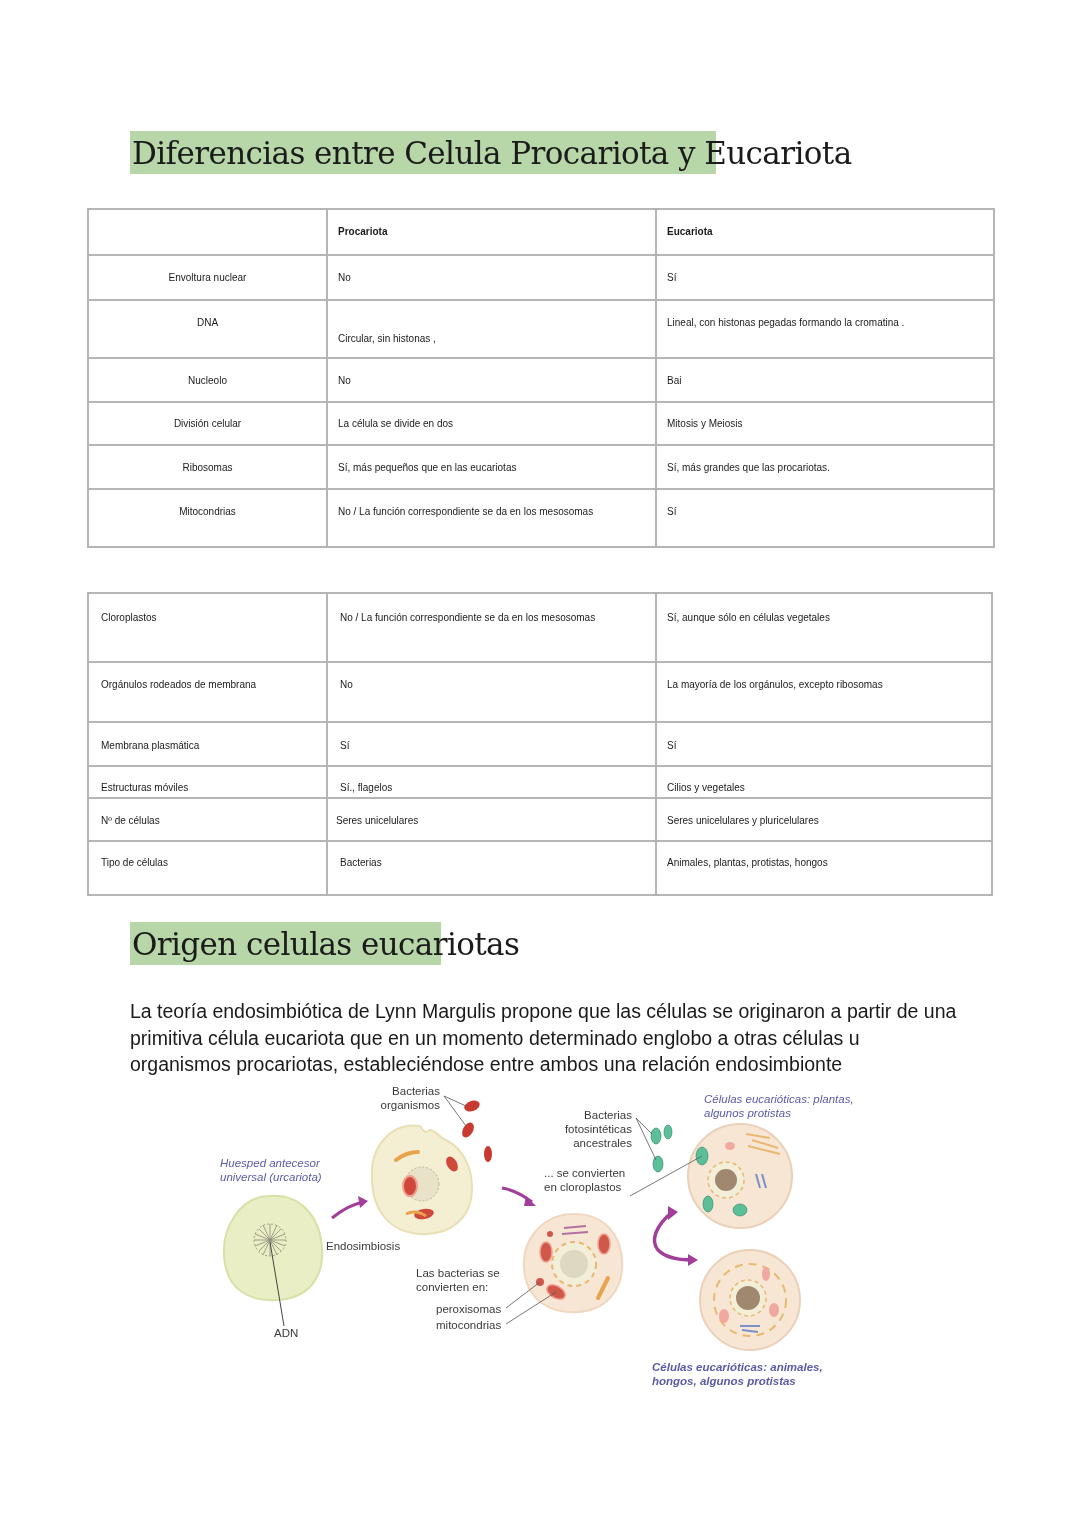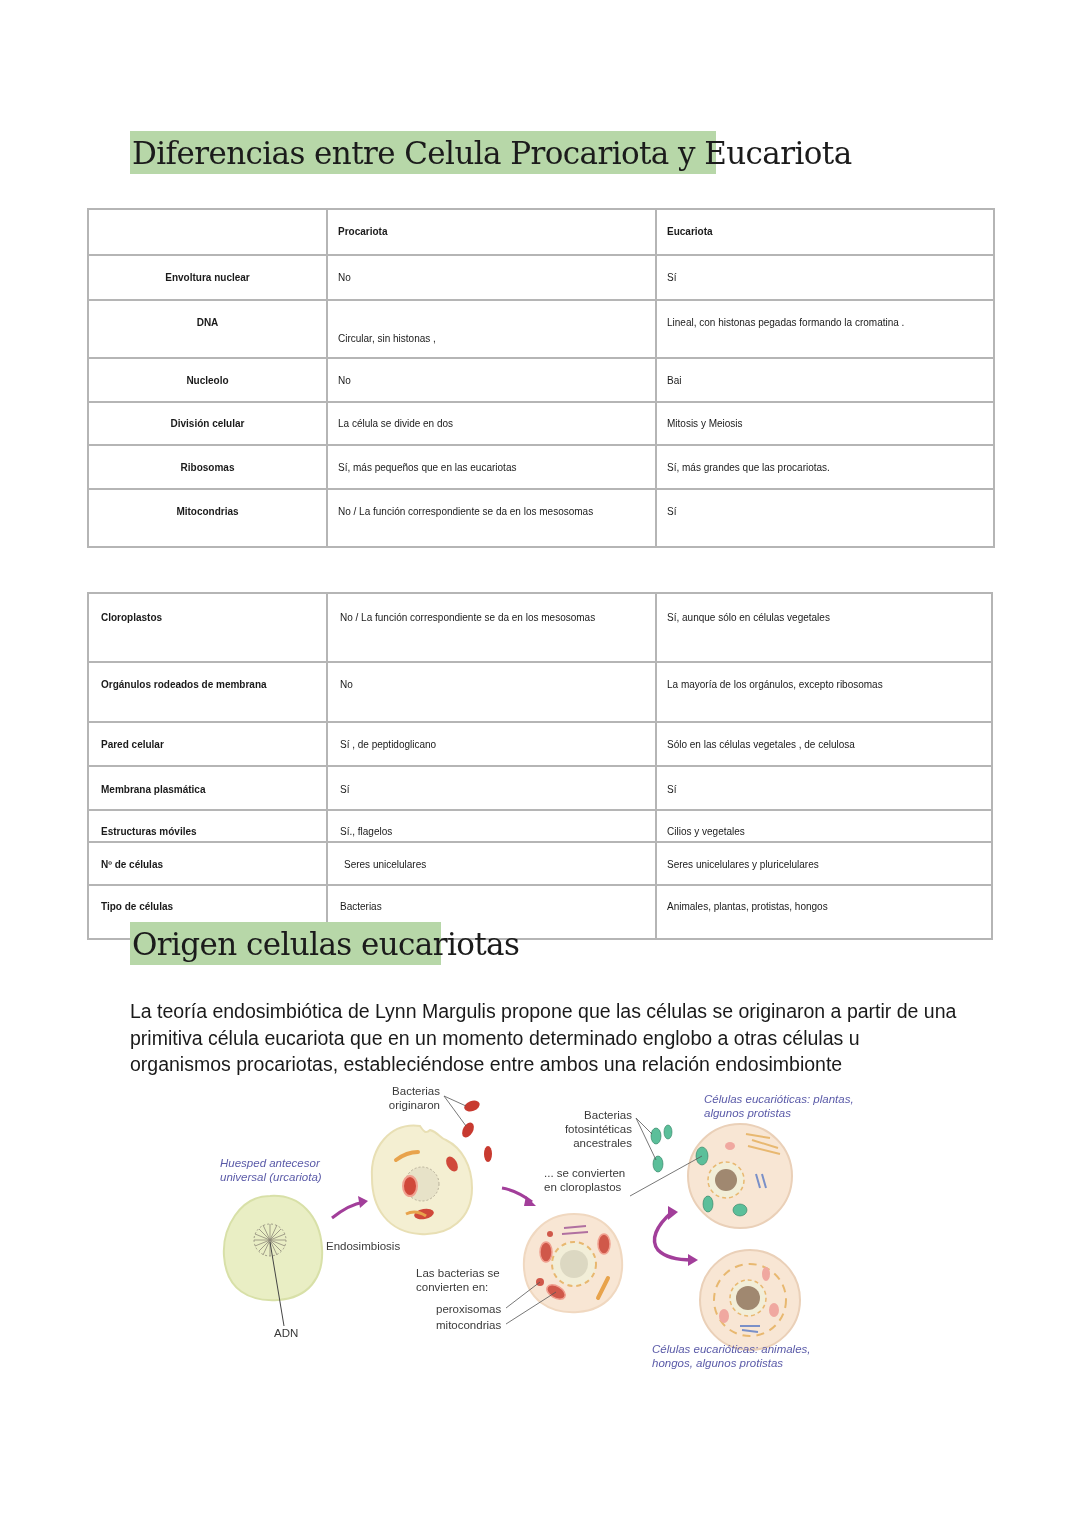--- a/index.html
+++ b/index.html
@@ -4,21 +4,21 @@
 <style>
   html, body { margin: 0; padding: 0; background: #ffffff; }
   body { width: 1080px; height: 1525px; position: relative; overflow: hidden; font-family: "Liberation Sans", sans-serif; color: #1a1a1a; }
   .heading { position: absolute; background: #b7d7a8; font-family: "DejaVu Serif", "Liberation Serif", serif; color: #1b1b1b; font-size: 31px; line-height: 44px; padding: 0 2px; letter-spacing: -0.6px; white-space: nowrap; }
   #h1 { left: 130px; top: 131px; height: 43px; width: 582px; }
   #h2 { left: 130px; top: 922px; height: 43px; width: 307px; }
   table.cmp { position: absolute; border-collapse: collapse; table-layout: fixed; font-size: 10px; }
   table.cmp td { border: 2px solid #b5b5b5; vertical-align: top; padding: 0 10px; }
   #t1 { left: 87px; top: 208px; width: 906px; }
   #t2 { left: 87px; top: 550px; width: 904px; margin-top: 42px; }
-  td.rowlabel { font-weight: bold; }
+  td.rowlabel { font-weight: normal; }
   #t1 td.rowlabel { text-align: center; }
   .cell-text { display: block; line-height: 16px; }
   .para { position: absolute; left: 130px; top: 998px; width: 830px; font-size: 19.5px; line-height: 26.5px; color: #1a1a1a; }
   .diagram { position: absolute; left: 200px; top: 1078px; width: 680px; height: 320px; }
   .diagram svg { position: absolute; left: 0; top: 0; }
   .dlabel { position: absolute; font-size: 11.5px; line-height: 14px; color: #3a3a3a; white-space: nowrap; }
   .dlabel.blue { color: #5a5aa8; font-style: italic; }
   .dlabel.right { text-align: right; }
 </style>
 </head>
@@ -136,31 +136,20 @@
           <span class="cell-text">Orgánulos rodeados de membrana</span>
         </td>
     <td style="padding-top:14px;padding-left:12px">
           <span class="cell-text">No</span>
         </td>
     <td style="padding-top:14px">
           <span class="cell-text">La mayoría de los orgánulos, excepto ribosomas</span>
         </td>
   </tr>
   <tr style="height:44px">
-    <td class="rowlabel" style="padding-top:14px;padding-left:12px">
-          <span class="cell-text">Pared celular</span>
-        </td>
-    <td style="padding-top:14px;padding-left:12px">
-          <span class="cell-text">Sí , de  peptidoglicano</span>
-        </td>
-    <td style="padding-top:14px">
-          <span class="cell-text">Sólo en las células vegetales , de celulosa</span>
-        </td>
-  </tr>
-  <tr style="height:44px">
     <td class="rowlabel" style="padding-top:15px;padding-left:12px">
           <span class="cell-text">Membrana  plasmática</span>
         </td>
     <td style="padding-top:15px;padding-left:12px">
           <span class="cell-text">Sí</span>
         </td>
     <td style="padding-top:15px">
           <span class="cell-text">Sí</span>
         </td>
   </tr>
@@ -172,21 +161,21 @@
           <span class="cell-text">Sí., flagelos</span>
         </td>
     <td style="padding-top:13px">
           <span class="cell-text">Cilios y  vegetales</span>
         </td>
   </tr>
   <tr style="height:43px">
     <td class="rowlabel" style="padding-top:14px;padding-left:12px">
           <span class="cell-text">Nº de células</span>
         </td>
-    <td style="padding-top:14px;padding-left:16px">
+    <td style="padding-top:14px;padding-left:8px">
           <span class="cell-text">Seres unicelulares</span>
         </td>
     <td style="padding-top:14px">
           <span class="cell-text">Seres unicelulares y pluricelulares</span>
         </td>
   </tr>
   <tr style="height:54px">
     <td class="rowlabel" style="padding-top:13px;padding-left:12px">
           <span class="cell-text">Tipo de células</span>
         </td>
@@ -284,24 +273,24 @@
       <circle cx="550" cy="222" r="36" fill="none" stroke="#e8b870" stroke-width="2" stroke-dasharray="8 6"></circle>
       <circle cx="548" cy="220" r="18" fill="#f2eed8" stroke="#e8b870" stroke-width="1.5" stroke-dasharray="4 3"></circle>
       <circle cx="548" cy="220" r="12" fill="#a08870"></circle>
       <ellipse cx="566" cy="196" rx="4" ry="7" fill="#f0a8a0"></ellipse>
       <ellipse cx="524" cy="238" rx="5" ry="7" fill="#f0a8a0"></ellipse>
       <ellipse cx="574" cy="232" rx="5" ry="7" fill="#f0a8a0"></ellipse>
       <path d="M540 248 L560 248 M542 252 L558 254" stroke="#7a90c8" stroke-width="2"></path>
     </g>
   </svg>
 
-  <div class="dlabel right" style="left:178px; top:6px; width:62px; white-space:normal;">Bacterias originaron</div>
+  <div class="dlabel right" style="left:178px; top:6px; width:62px; white-space:normal;">Bacterias organismos</div>
   <div class="dlabel blue" style="left:20px; top:78px; width:120px; white-space:normal;">Huesped antecesor universal (urcariota)</div>
   <div class="dlabel" style="left:126px; top:161px;">Endosimbiosis</div>
   <div class="dlabel" style="left:74px; top:248px;">ADN</div>
   <div class="dlabel right" style="left:352px; top:30px; width:80px; white-space:normal;">Bacterias fotosintéticas ancestrales</div>
   <div class="dlabel" style="left:344px; top:88px; width:90px; white-space:normal;">... se convierten en cloroplastos</div>
   <div class="dlabel" style="left:216px; top:188px; width:100px; white-space:normal;">Las bacterias se convierten en:</div>
   <div class="dlabel" style="left:236px; top:224px;">peroxisomas</div>
   <div class="dlabel" style="left:236px; top:240px;">mitocondrias</div>
   <div class="dlabel blue" style="left:504px; top:14px; width:150px; white-space:normal;">Células eucarióticas: plantas, algunos protistas</div>
-  <div class="dlabel blue" style="left:452px; top:264px; width:180px; white-space:normal;">Células eucarióticas: animales, hongos, algunos protistas</div>
+  <div class="dlabel blue" style="left:452px; top:282px; width:180px; white-space:normal;font-weight:bold;">Células eucarióticas: animales, hongos, algunos protistas</div>
 </div>
 
 </body></html>

